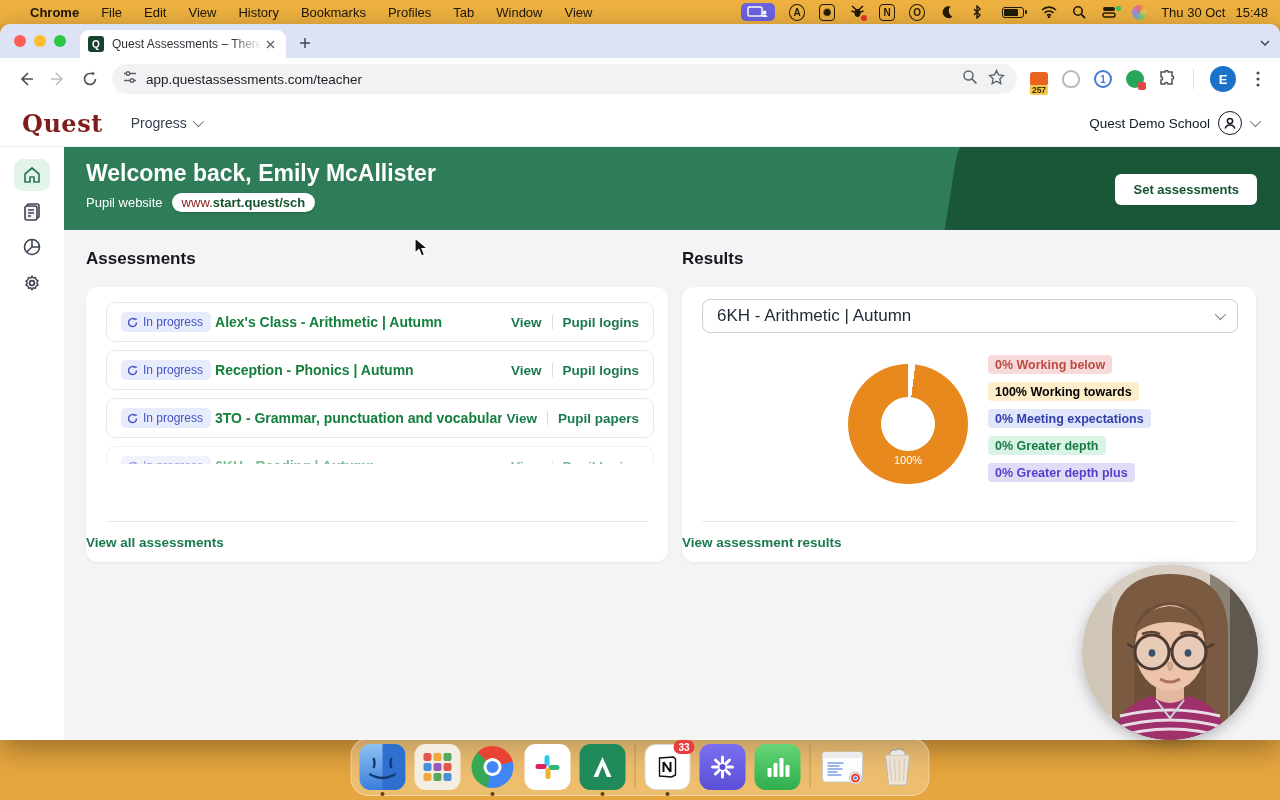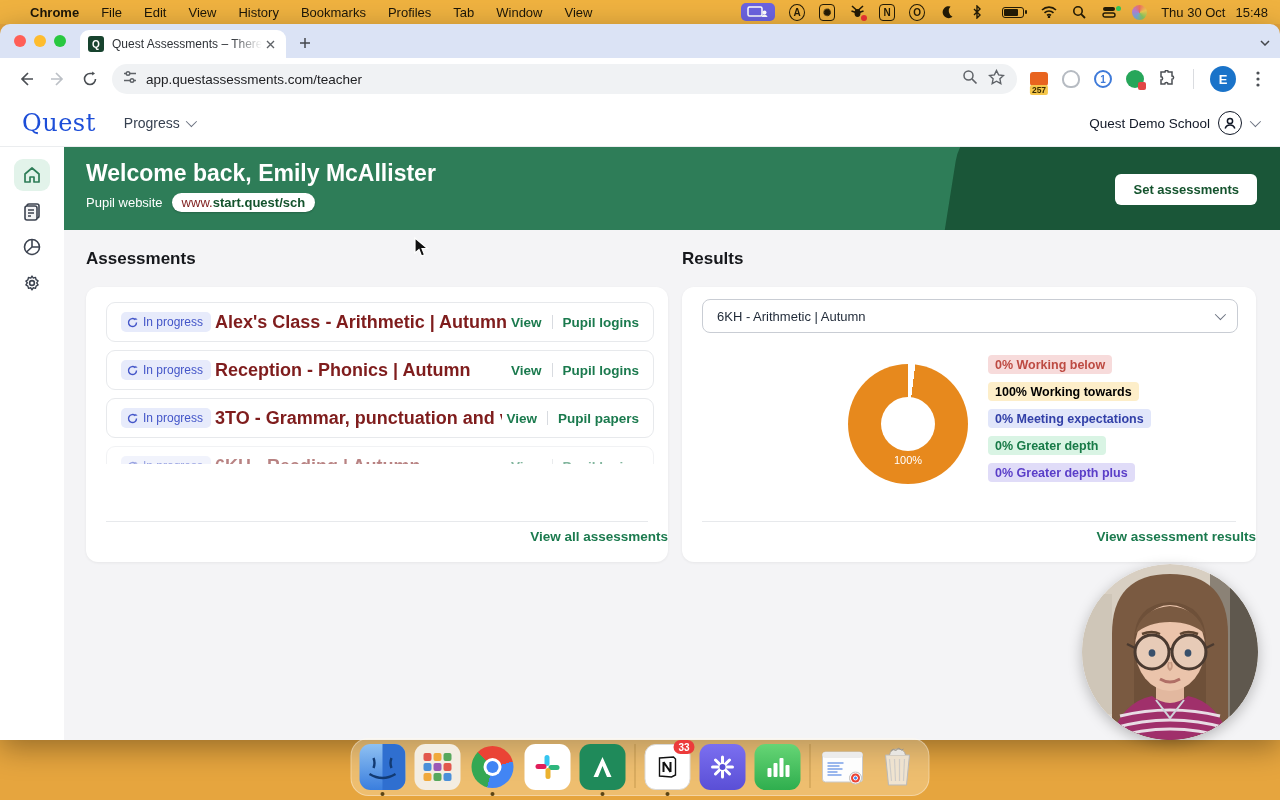--- a/index.html
+++ b/index.html
@@ -65,22 +65,22 @@
     font-size:10px; font-weight:bold; display:flex; align-items:center; justify-content:center; }
   .cgreen-ext { width:18px; height:18px; border-radius:50%; background:#27a65a; position:relative; }
   .cgreen-ext::after { content:""; position:absolute; width:8px; height:8px; background:#e24646; border-radius:2px; right:-2px; bottom:-2px; }
   .tb-divider { width:1px; height:20px; background:#dadce0; margin:0 4px; }
   .profile-chip { width:26px; height:26px; border-radius:50%; background:#1a73c9; color:#fff;
     display:flex; align-items:center; justify-content:center; font-size:13px; font-weight:bold; }
 
   
   .app-header { height:47px; background:#fff; border-bottom:1px solid #ebedef;
     display:flex; align-items:center; padding:0 22px; }
-  .quest-logo { font-family:"DejaVu Serif","Liberation Serif",serif; font-weight:normal;
-    font-size:24px; color:#1d4ed8; letter-spacing:.5px; }
+  .quest-logo { font-family:"DejaVu Serif","Liberation Serif",serif; font-weight:bold;
+    font-size:24px; color:#7f1d1d; letter-spacing:.5px; }
   .nav-progress { display:flex; align-items:center; gap:6px; margin-left:28px; font-size:14px; color:#374151; }
   .chev { width:8px; height:8px; border-right:1.6px solid #6b7280; border-bottom:1.6px solid #6b7280;
     transform:rotate(45deg) translateY(-2px); }
   .header-right { margin-left:auto; display:flex; align-items:center; gap:8px; }
   .school-name { font-size:13.5px; color:#111827; }
   .avatar-ring { width:24px; height:24px; border:1.8px solid #111827; border-radius:50%;
     display:flex; align-items:center; justify-content:center; }
 
   
   .app-body { position:relative; height:604px; background:#f4f4f6; }
@@ -105,31 +105,31 @@
   .card { position:absolute; background:#fff; border-radius:12px; box-shadow:0 1px 3px rgba(0,0,0,.06); }
 
   
   .rows-clip { position:absolute; left:20px; top:15px; width:548px; height:162px; overflow:hidden;
     display:flex; flex-direction:column; gap:8px; }
   .arow { height:40px; flex:none; border:1px solid #e7e9ec; border-radius:9px;
     display:flex; align-items:center; padding:0 14px; gap:4px; background:#fff; }
   .arow.clipped { opacity:.55; }
   .status-badge { background:#e7ebfb; color:#4355c8; font-size:12px; border-radius:5px;
     padding:3px 8px 3px 6px; display:flex; align-items:center; gap:5px; white-space:nowrap; }
-  .arow-title { font-size:18px; font-weight:bold; color:#7f1d1d; white-space:nowrap; overflow:hidden; flex:1; }
+  .arow-title { font-size:14px; font-weight:bold; color:#15803d; white-space:nowrap; overflow:hidden; flex:1; }
   .row-actions { display:flex; align-items:center; gap:10px; white-space:nowrap; }
   .glink { color:#1b7a4e; font-size:13.5px; font-weight:bold; text-decoration:none; }
   .action-sep { width:1px; height:14px; background:#d8dbe0; }
   .card-divider { position:absolute; left:20px; right:20px; top:234px; height:1px; background:#e7e9ec; }
-  .card-footer-link { position:absolute; left:0; right:0; top:240px; text-align:right; }
+  .card-footer-link { position:absolute; left:0; right:0; top:246px; text-align:left; }
 
   
   .class-select { position:absolute; left:20px; top:12px; width:536px; height:34px;
     border:1px solid #c9cdd4; border-radius:8px; background:#fff; display:flex; align-items:center;
-    padding:0 14px; font-size:13px; color:#1f2937; }
+    padding:0 14px; font-size:17px; color:#1f2937; }
   .class-select .chev { margin-left:auto; }
   .donut { position:absolute; left:166px; top:77px; width:120px; height:120px; border-radius:50%; }
   .donut-hole { position:absolute; left:50%; top:50%; width:54px; height:54px; margin:-27px 0 0 -27px;
     background:#fff; border-radius:50%; }
   .donut-label { position:absolute; left:50%; top:96px; transform:translate(-50%,-50%);
     color:#fff; font-size:11px; font-weight:normal; }
   .legend { position:absolute; left:306px; top:68px; display:flex; flex-direction:column; gap:8px; align-items:flex-start; }
   .legend-item { font-size:12.5px; font-weight:bold; border-radius:4px; padding:2.5px 7px; }
 
   

